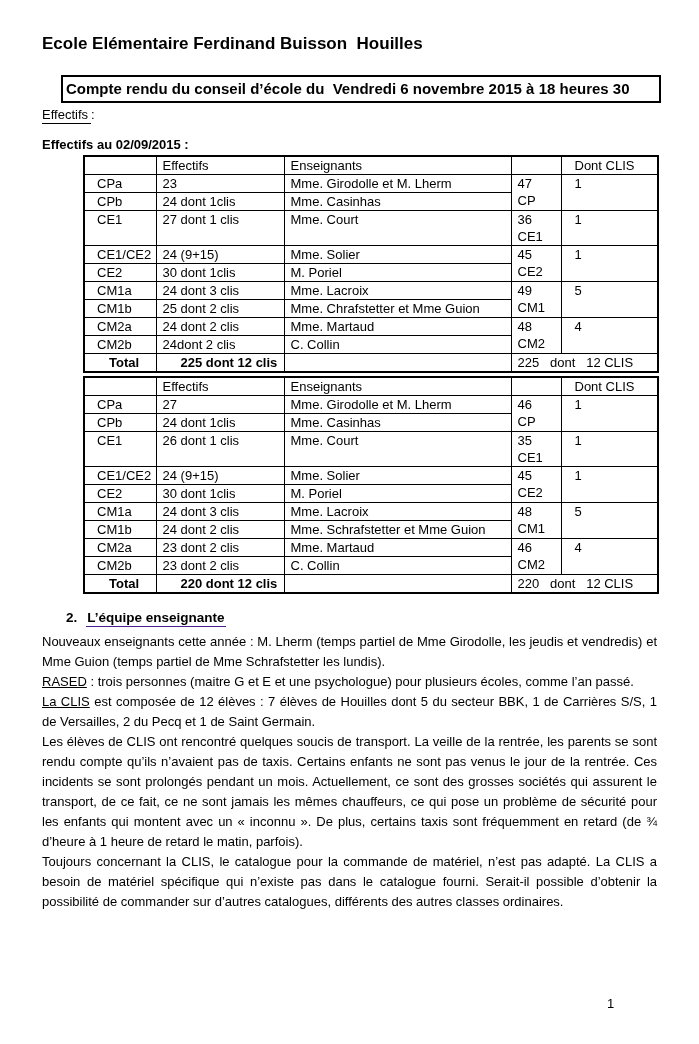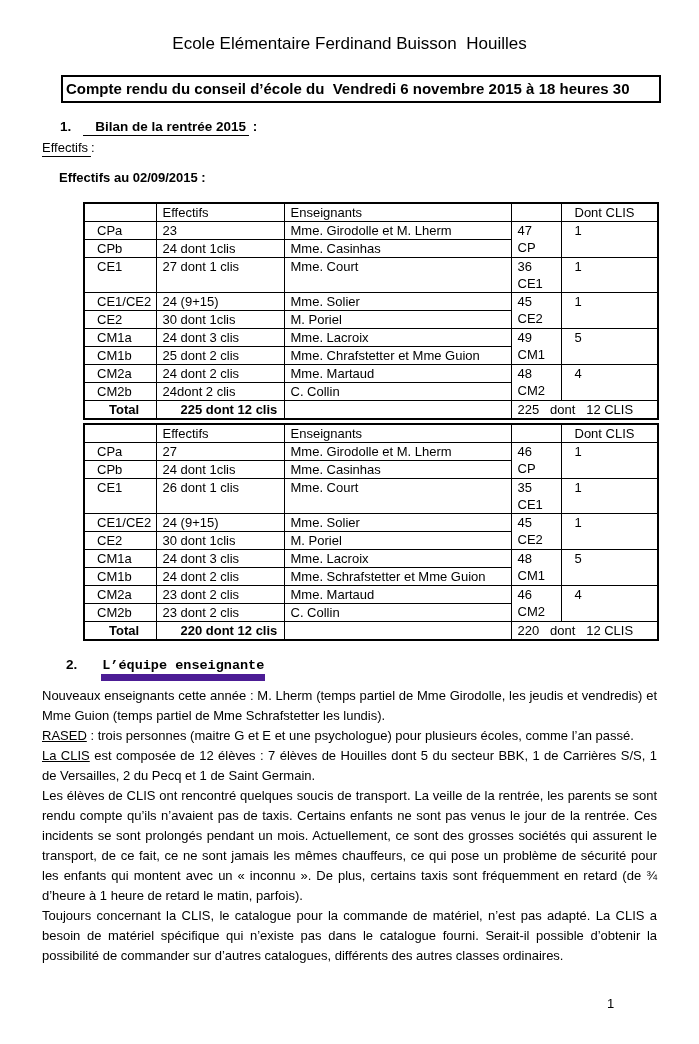--- a/index.html
+++ b/index.html
@@ -8,55 +8,55 @@
     width:699px; height:1044px;
     background:#ffffff;
     font-family:"Liberation Sans", sans-serif;
     color:#000;
     overflow:hidden;
     margin:0 auto;
   }
   .content { padding:34px 42px 0 42px; }
 
   .title {
-    text-align:center;
-    font-weight:normal;
+    text-align:left;
+    font-weight:bold;
     font-size:17px;
     white-space:pre-wrap;
   }
 
   .box-heading {
     margin:21px 0 0 19px;
     width:585px;
     border:2px solid #000;
     font-weight:bold;
     font-size:15px;
     padding:3px 8px 4px 3px;
     white-space:pre-wrap;
   }
 
   .sec-heading { margin-top:16px; font-weight:bold; font-size:13.5px; }
   .sec-heading .num1 { margin-left:18px; }
   .sec-heading .label1 { display:inline-block; margin-left:12px; border-bottom:1px solid #000; padding:0 3px 1px 12px; }
   .sec-heading .num2 { margin-left:24px; }
-  .sec-heading .label2 { display:inline-block; margin-left:24px; border-bottom:7px solid #4c1d95; padding:0 1px 1px 1px;font-family:Liberation Mono, monospace; }
+  .sec-heading .label2 { display:inline-block; margin-left:9px; border-bottom:1px solid #4c1d95; padding:0 1px 1px 1px; }
 
   .sub-label { margin-top:4px; font-size:13px; }
   .sub-label .u { display:inline-block; border-bottom:1px solid #000; padding:0 3px 1px 0; }
 
   .para {
     font-size:13px;
     line-height:20px;
     text-align:justify;
     margin:0;
   }
   .para .inline-u { text-decoration:underline; }
   .intro { margin-top:2px; }
 
-  .table-title { font-weight:bold; font-size:13px; margin:17px; }
+  .table-title { font-weight:bold; font-size:13px; margin:0; }
   .t1-title { margin-top:13px; }
   .t2-title { margin-top:23px; }
 
   table.doc-table {
     border-collapse:collapse;
     table-layout:fixed;
     margin:3px 0 0 41px;
     width:574px;
     border:2px solid #000;
   }
@@ -91,23 +91,20 @@
 </head>
 <body>
 
 <div class="page">
   <div class="content">
 
     <div class="title">Ecole Elémentaire Ferdinand Buisson  Houilles</div>
 
     <div class="box-heading">Compte rendu du conseil d’école du  Vendredi 6 novembre 2015 à 18 heures 30</div>
 
-    <div class="sec-heading">
-      <span class="num1">1.</span><span class="label1">Bilan de la rentrée 2015</span><span> :</span>
-    </div>
 
     <div class="sub-label">
       <span class="u">Effectifs</span><span>:</span>
     </div>
 
 
     <div class="table-title t1-title">Effectifs au 02/09/2015 :</div>
 
     <table class="doc-table">
       <colgroup>

